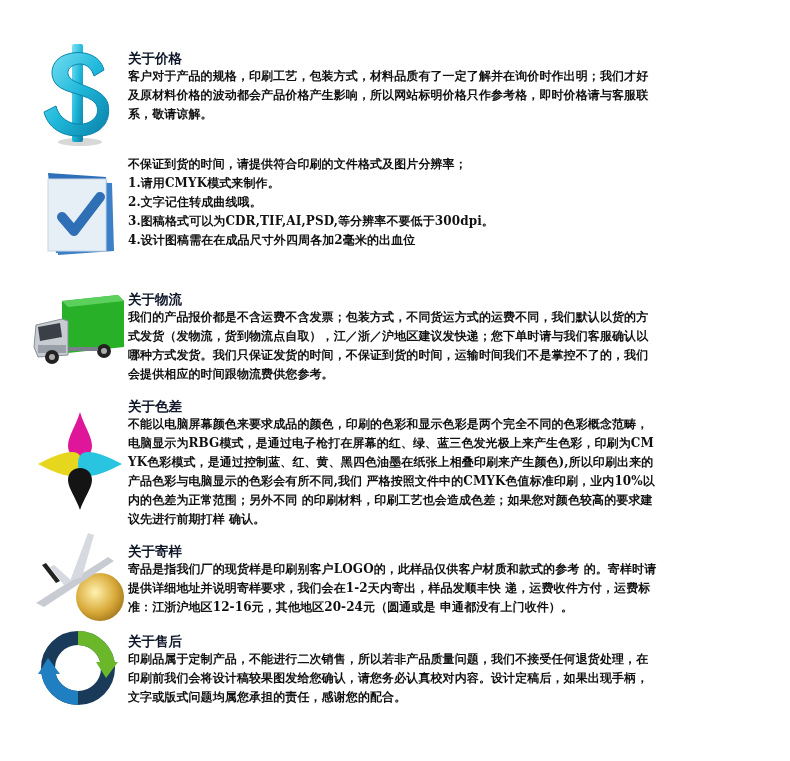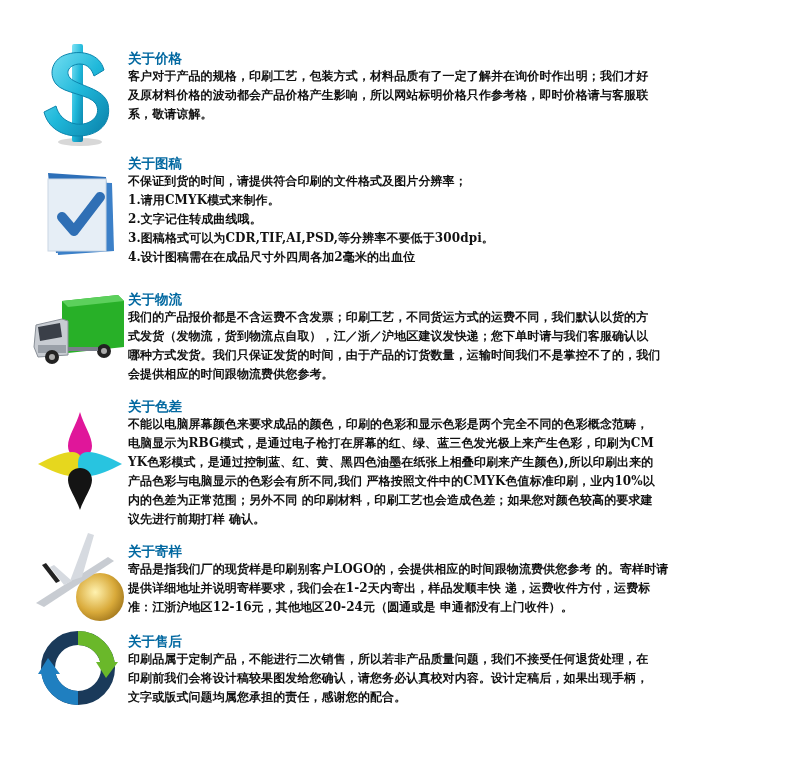--- a/index.html
+++ b/index.html
@@ -2,21 +2,21 @@
 <html><head>
 <meta charset="utf-8">
 <style>
   html, body { margin: 0; padding: 0; background: #ffffff; }
   body { width: 790px; height: 761px; position: relative; overflow: hidden;
          font-family: "DejaVu Serif", "Liberation Serif", serif; color: #111; }
   .section { position: absolute; left: 0; width: 790px; }
   .icon { position: absolute; left: 32px; width: 92px; height: 100px; }
   .icon svg { width: 100%; height: 100%; display: block; }
   .text { position: absolute; left: 128px; width: 640px; }
-  .title { color: #0369a1; font-weight: bold; font-size: 13.5px; line-height: 17px; letter-spacing: 0; }
+  .title { color: #0f172a; font-weight: bold; font-size: 13.5px; line-height: 17px; letter-spacing: 0; }
   .line { font-weight: bold; font-size: 12px; line-height: 19px; white-space: nowrap; letter-spacing: 0.1px; }
 </style>
 </head>
 <body>
 
 <div class="section" style="top:40px;">
   <div class="icon" style="top:0px;left:38px;width:80px;height:110px;">
     <svg viewBox="0 0 80 110">
       <defs>
         <linearGradient id="dg" x1="0" y1="0" x2="1" y2="1">
@@ -41,21 +41,20 @@
 <div class="section" style="top:155px;">
   <div class="icon" style="top:8px;left:40px;width:80px;height:95px;">
     <svg viewBox="0 0 80 95">
       <polygon points="8,10 66,14 72,82 16,90" fill="#2d6fb8"></polygon>
       <polygon points="14,18 72,20 74,88 18,92" fill="#3c80c8"></polygon>
       <rect x="8" y="16" width="58" height="72" fill="#e6eef6" stroke="#c9d6e4"></rect>
       <polyline points="22,54 34,68 60,34" fill="none" stroke="#2f6fb5" stroke-width="10" stroke-linecap="round" stroke-linejoin="round"></polyline>
     </svg>
   </div>
   <div class="text" style="top:0px;">
-    <div class="title">关于图稿</div>
     <div class="line">不保证到货的时间，请提供符合印刷的文件格式及图片分辨率；</div>
     <div class="line">1.请用CMYK模式来制作。</div>
     <div class="line">2.文字记住转成曲线哦。</div>
     <div class="line">3.图稿格式可以为CDR,TIF,AI,PSD,等分辨率不要低于300dpi。</div>
     <div class="line">4.设计图稿需在在成品尺寸外四周各加2毫米的出血位</div>
   </div>
 </div>
 
 <div class="section" style="top:283px;">
   <div class="icon" style="top:8px;left:32px;width:95px;height:80px;">
@@ -67,23 +66,23 @@
       <rect x="6" y="54" width="28" height="8" fill="#9aa0a8"></rect>
       <circle cx="20" cy="66" r="7" fill="#222"></circle>
         <circle cx="20" cy="66" r="3" fill="#aaa"></circle>
       <circle cx="72" cy="60" r="7" fill="#222"></circle>
         <circle cx="72" cy="60" r="3" fill="#aaa"></circle>
       <rect x="36" y="56" width="30" height="4" fill="#7a808a"></rect>
     </svg>
   </div>
   <div class="text" style="top:8px;">
     <div class="title">关于物流</div>
-    <div class="line">我们的产品报价都是不含运费不含发票；印刷工艺，不同货运方式的运费不同，我们默认以货的方</div>
+    <div class="line">我们的产品报价都是不含运费不含发票；包装方式，不同货运方式的运费不同，我们默认以货的方</div>
     <div class="line">式发货（发物流，货到物流点自取），江／浙／沪地区建议发快递；您下单时请与我们客服确认以</div>
-    <div class="line">哪种方式发货。我们只保证发货的时间，由于产品的订货数量，运输时间我们不是掌控不了的，我们</div>
+    <div class="line">哪种方式发货。我们只保证发货的时间，不保证到货的时间，运输时间我们不是掌控不了的，我们</div>
     <div class="line">会提供相应的时间跟物流费供您参考。</div>
   </div>
 </div>
 
 <div class="section" style="top:398px;">
   <div class="icon" style="top:8px;left:32px;width:95px;height:110px;">
     <svg viewBox="0 0 95 110">
       <path d="M48 6 C44 20 36 30 36 40 C36 48 42 52 48 52 C54 52 60 48 60 40 C60 30 52 20 48 6 Z" fill="#e0169a"></path>
       <path d="M6 58 C18 52 30 46 40 46 C48 46 50 52 50 58 C50 64 48 70 40 70 C30 70 18 64 6 58 Z" fill="#e6d71e"></path>
       <path d="M90 58 C78 52 66 46 56 46 C48 46 46 52 46 58 C46 64 48 70 56 70 C66 70 78 64 90 58 Z" fill="#28c4e0"></path>
@@ -113,21 +112,21 @@
       </defs>
       <circle cx="70" cy="74" r="24" fill="url(#gg)"></circle>
       <polygon points="6,80 78,34 84,38 14,84" fill="#c8ccd2"></polygon>
       <polygon points="40,58 58,10 64,12 52,54" fill="#d6dae0"></polygon>
       <polygon points="34,62 20,44 24,42 42,58" fill="#d6dae0"></polygon>
       <polygon points="16,40 30,58 26,60 12,42" fill="#222"></polygon>
     </svg>
   </div>
   <div class="text" style="top:0px;">
     <div class="title">关于寄样</div>
-    <div class="line">寄品是指我们厂的现货样是印刷别客户LOGO的，会提供相应的时间跟物流费供您参考 的。寄样时请</div>
+    <div class="line">寄品是指我们厂的现货样是印刷别客户LOGO的，此样品仅供客户材质和款式的参考 的。寄样时请</div>
     <div class="line">提供详细地址并说明寄样要求，我们会在1-2天内寄出，样品发顺丰快 递，运费收件方付，运费标</div>
     <div class="line">准：江浙沪地区12-16元，其他地区20-24元（圆通或是 申通都没有上门收件）。</div>
   </div>
 </div>
 
 <div class="section" style="top:633px;">
   <div class="icon" style="top:-5px;left:38px;width:80px;height:80px;">
     <svg viewBox="0 0 80 80">
       <circle cx="40" cy="40" r="30" fill="none" stroke="#1a3a5a" stroke-width="14"></circle>
       <path d="M40 10 A30 30 0 0 1 70 38" fill="none" stroke="#6ab82a" stroke-width="14"></path>

